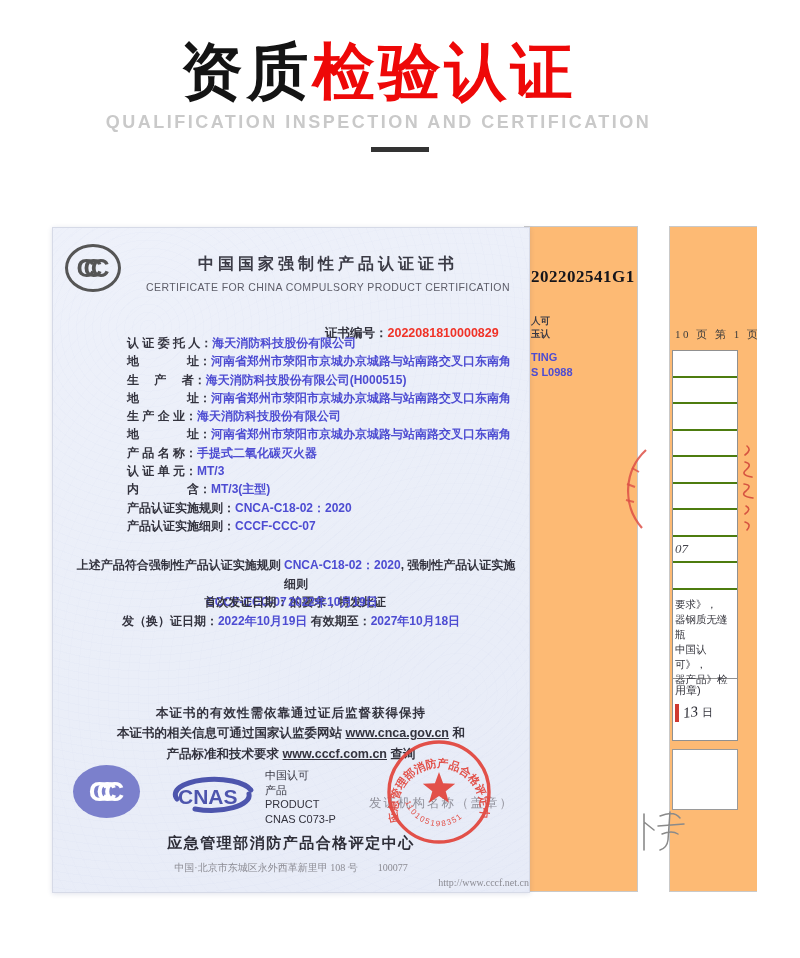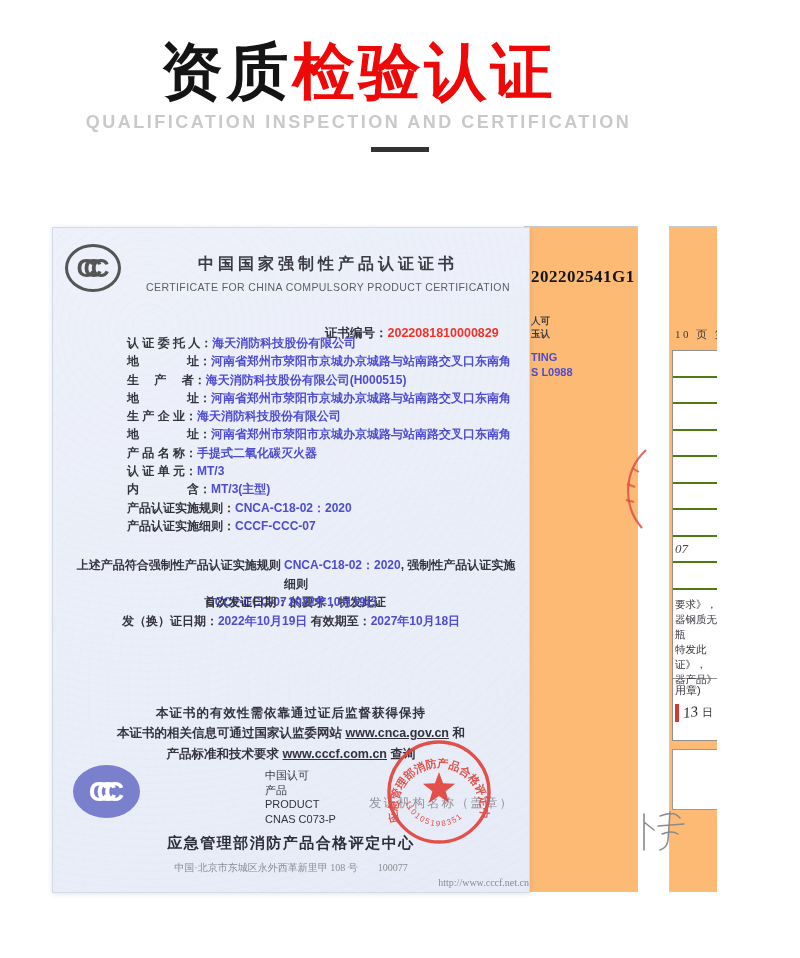--- a/index.html
+++ b/index.html
@@ -1,17 +1,17 @@
 <!DOCTYPE html>
 <html><head>
 <meta charset="utf-8">
 <style>
   html,body{margin:0;padding:0;background:#fff;}
   .stage{position:relative;width:717px;height:958px;background:#ffffff;overflow:hidden;
-         font-family:"Liberation Sans",sans-serif;}
+         font-family:"Liberation Sans",sans-serif;padding-left:40px;}
 
   
   .hdr-title{position:absolute;top:38px;left:0;right:0;text-align:center;
              font-size:62px;font-weight:900;color:#141414;letter-spacing:4px;line-height:1.1;}
   .hdr-title .red{color:#ee0808;}
   .hdr-sub{position:absolute;top:112px;left:0;right:0;text-align:center;
            font-size:18px;font-weight:bold;color:#c9c9c9;letter-spacing:2.5px;}
   .hdr-bar{position:absolute;top:147px;left:371px;width:58px;height:5px;background:#333;}
 
   
@@ -119,21 +119,21 @@
       <div class="p3-cell"></div>
       <div class="p3-cell"></div>
       <div class="p3-cell"></div>
       <div class="p3-cell"></div>
       <div class="p3-cell"></div>
       <div class="p3-cell">07</div>
       <div class="p3-cell"></div>
       <div class="p3-tall">
         <div>要求》，</div>
         <div>器钢质无缝瓶</div>
-        <div>特发此证》，</div>
+        <div>中国认可》，</div>
         <div>器产品》检</div>
       </div>
       <div class="p3-seal">
         <span>用章)</span>
         <div class="p3-dateline">
           <span class="red-tick"></span>
           <span class="hand13">13</span>
           <span>日</span>
         </div>
       </div>
@@ -174,20 +174,27 @@
     </div>
 
     <div class="c-keep">本证书的有效性需依靠通过证后监督获得保持</div>
     <div class="c-info" style="top:497px"><span>本证书的相关信息可通过国家认监委网站 </span><span class="u">www.cnca.gov.cn</span><span> 和</span></div>
     <div class="c-info" style="top:518px"><span>产品标准和技术要求 </span><span class="u">www.cccf.com.cn</span><span> 查询</span></div>
 
     <div class="logo-ccc2">
       <span class="ccc-txt">CCC</span>
     </div>
 
+    <div class="logo-cnas">
+      <svg width="84" height="50" viewBox="0 0 84 50">
+        <path d="M6,31 A38,15 0 0 1 80,22" fill="none" stroke="#4d55ad" stroke-width="5" stroke-linecap="round"></path>
+        <path d="M78,26 A38,15 0 0 1 24,41" fill="none" stroke="#4d55ad" stroke-width="5" stroke-linecap="round"></path>
+        <text x="7" y="36" font-size="21" font-weight="bold" fill="#4d55ad" font-family="Liberation Sans, sans-serif">CNAS</text>
+      </svg>
+    </div>
 
     <div class="accred">
       <div>中国认可</div>
       <div>产品</div>
       <div>PRODUCT</div>
       <div>CNAS C073-P</div>
     </div>
 
     <div class="issuer">发证机构名称（盖章）</div>
 

